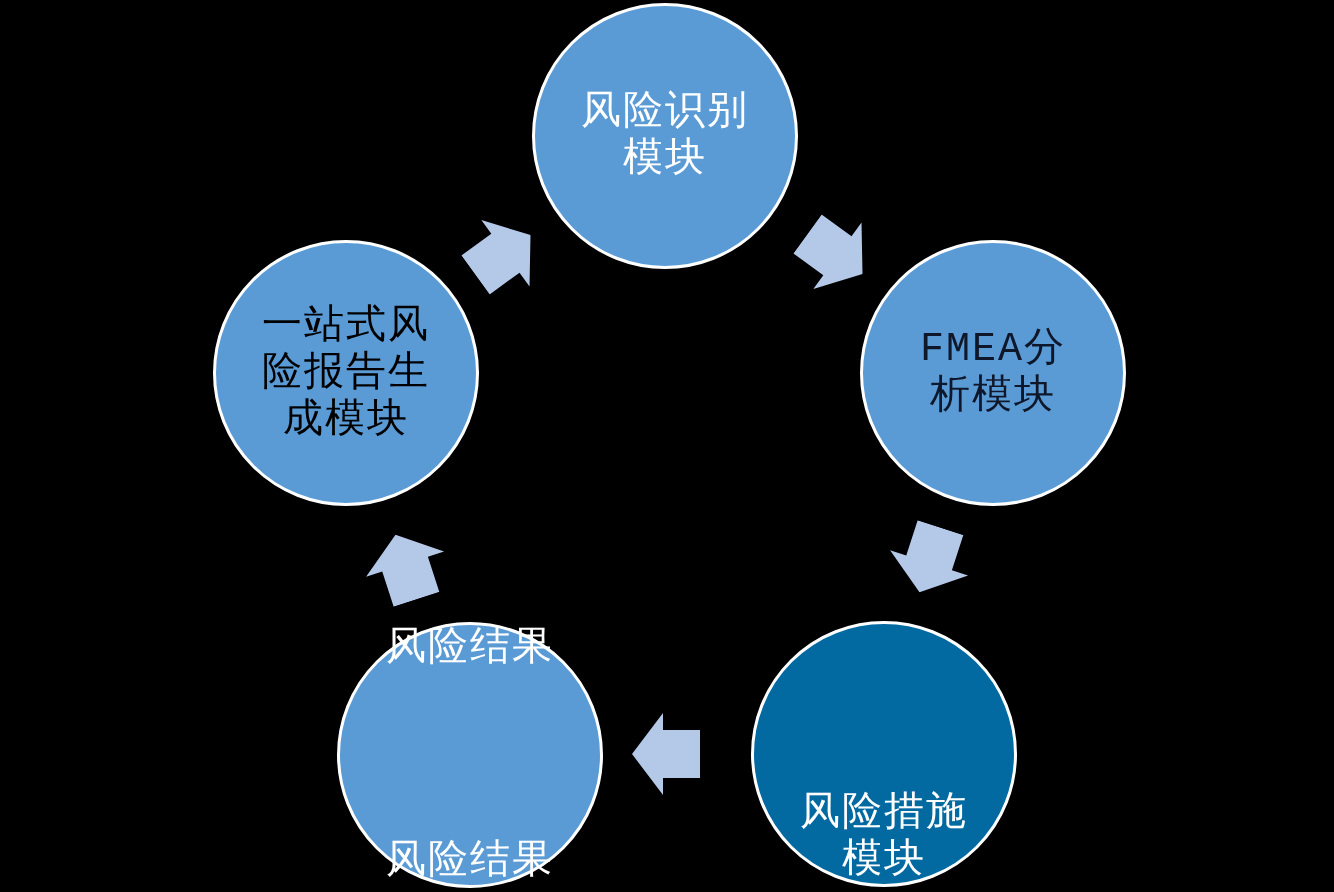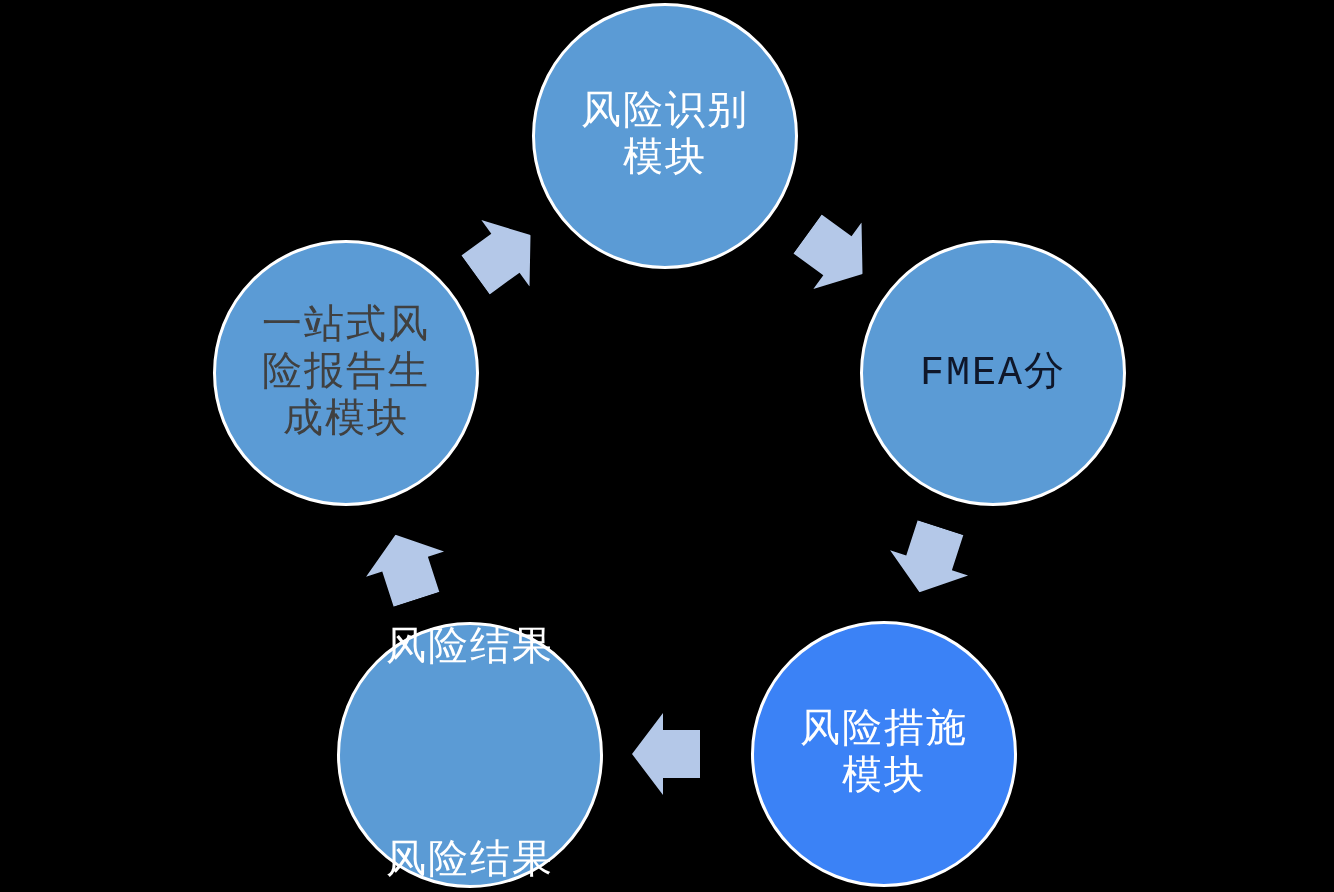--- a/index.html
+++ b/index.html
@@ -54,33 +54,34 @@
 
 <div class="stage" style="background-color: rgb(0, 0, 0);">
 
   <div class="node node-top" style="background-color: rgb(91, 155, 213); border-color: rgb(255, 255, 255); color: rgb(255, 255, 255);">
     <div class="line">风险识别</div>
     <div class="line">模块</div>
   </div>
 
   <div class="node node-right" style="background-color: rgb(91, 155, 213); border-color: rgb(255, 255, 255); color: #0f172a;">
     <div class="line">FMEA分</div>
+    <div class="line">析模块</div>
   </div>
 
-  <div class="node node-bottom-right" style="background-color: #3b82f6; border-color: rgb(255, 255, 255); color: rgb(255, 255, 255);">
+  <div class="node node-bottom-right" style="background-color: #0369a1; border-color: rgb(255, 255, 255); color: rgb(255, 255, 255); justify-content: flex-end;">
     <div class="line">风险措施</div>
     <div class="line">模块</div>
   </div>
 
   <div class="node node-bottom-left" style="background-color: rgb(91, 155, 213); border-color: rgb(255, 255, 255); color: rgb(255, 255, 255);">
     <div class="line">风险结果</div>
     <div class="line">风险结果</div>
   </div>
 
-  <div class="node node-left" style="background-color: rgb(91, 155, 213); border-color: rgb(255, 255, 255); color: #404040;">
+  <div class="node node-left" style="background-color: rgb(91, 155, 213); border-color: rgb(255, 255, 255); color: #000000;">
     <div class="line">一站式风</div>
     <div class="line">险报告生</div>
     <div class="line">成模块</div>
   </div>
 
   <svg class="arrow arrow-a1" viewBox="0 0 68 82">
     <polygon points="0,41 31,0 31,17 68,17 68,65 31,65 31,82" fill="#B4C8E8"></polygon>
   </svg>
   <svg class="arrow arrow-a2" viewBox="0 0 68 82">
     <polygon points="0,41 31,0 31,17 68,17 68,65 31,65 31,82" fill="#B4C8E8"></polygon>

